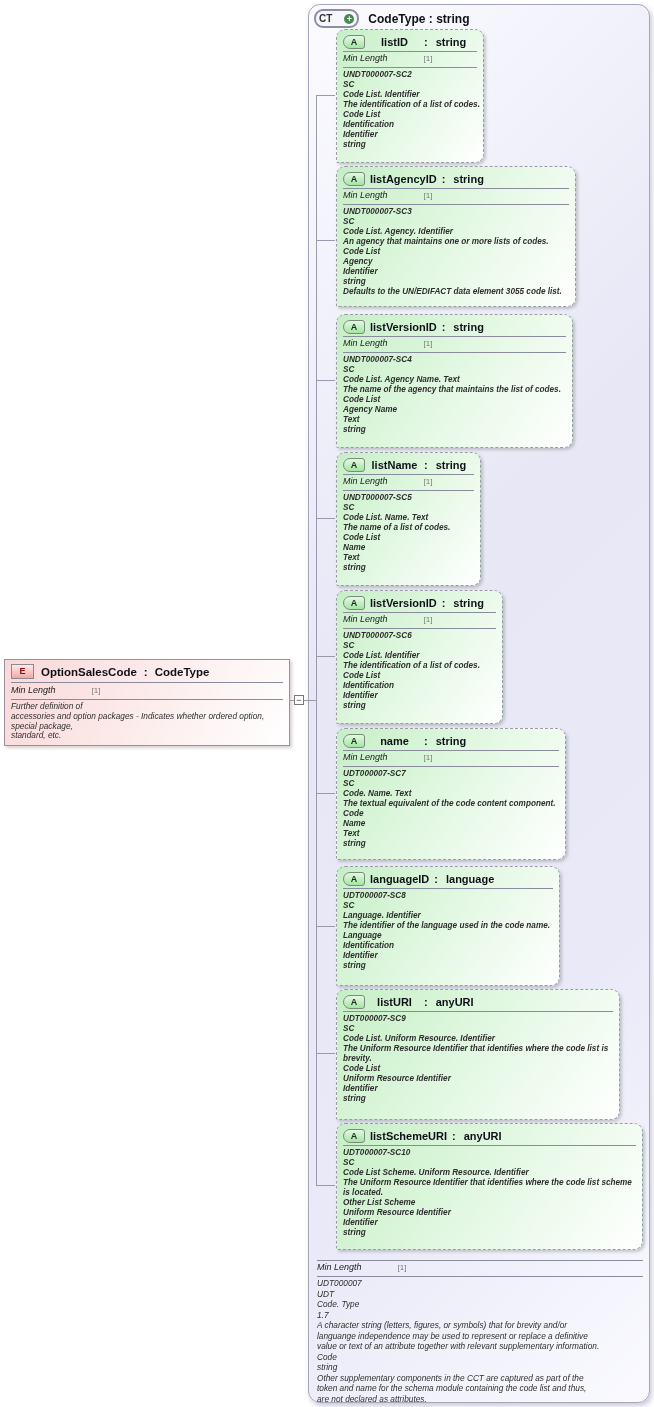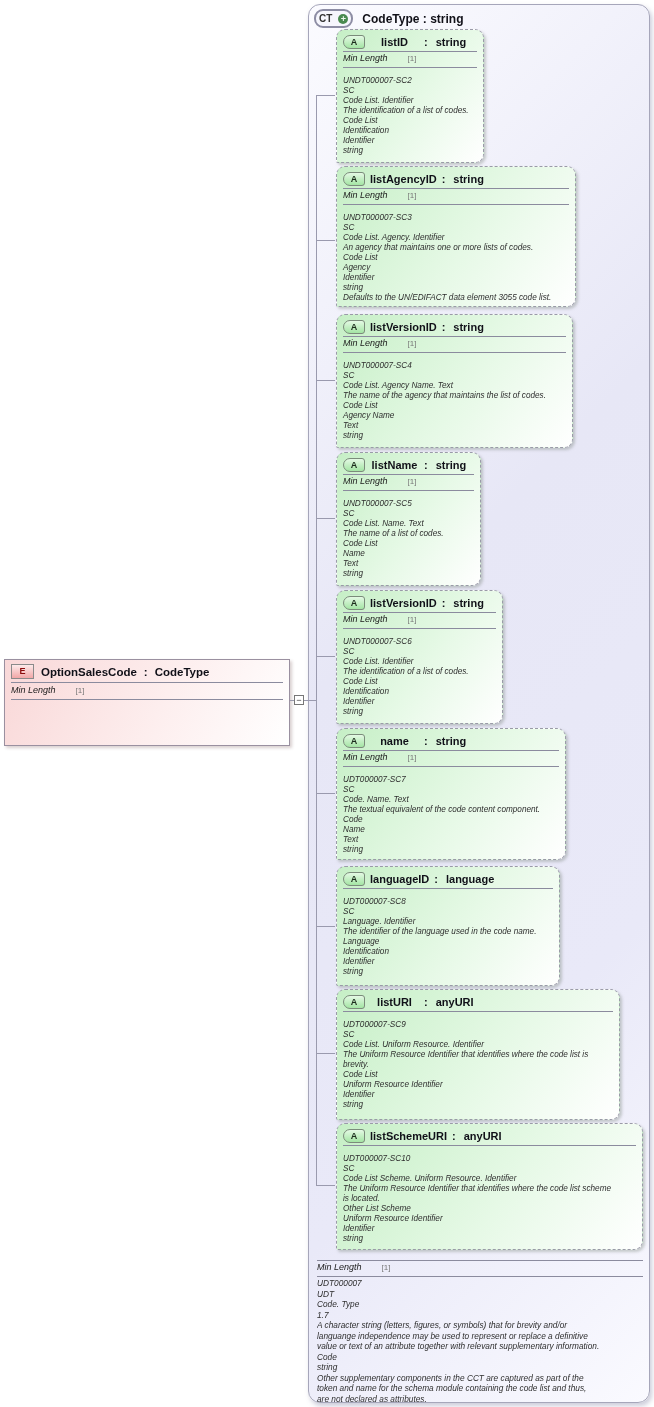--- a/index.html
+++ b/index.html
@@ -5,45 +5,45 @@
   html,body{margin:0;padding:0;}
   body{width:654px;height:1407px;background:#ffffff;position:relative;
        font-family:"Liberation Sans",sans-serif;overflow:hidden;}
 
   
   .ct-container{position:absolute;left:308px;top:4px;width:342px;height:1399px;
     box-sizing:border-box;border:1px solid #a6a6ba;border-radius:12px;
     background:linear-gradient(135deg,#fbfbff 0%,#e7e7f6 40%,#e9e9f8 72%,#fafaff 100%);
     box-shadow:2px 3px 5px rgba(110,110,150,.35);}
   .ct-header{position:absolute;left:5px;top:4px;display:flex;align-items:center;gap:9px;}
-  .ct-badge{display:inline-flex;align-items:center;gap:6px;height:13px;padding:1px 3px;
+  .ct-badge{display:inline-flex;align-items:center;gap:12px;height:13px;padding:1px 3px;
     border:2px solid #8d8da4;border-radius:9px;background:#f6f6fd;
     font-weight:bold;font-size:10px;color:#333;}
   .ct-plus{width:10px;height:10px;border-radius:50%;background:#4a8a50;color:#eef9ee;
     font-size:9px;line-height:10px;text-align:center;font-weight:bold;}
   .ct-title{font-size:12px;font-weight:bold;color:#101018;}
 
   
   .attr-box{position:absolute;left:27px;box-sizing:border-box;overflow:hidden;
     border:1px dashed #9a9aa8;border-radius:9px 9px 9px 2px;
     background:linear-gradient(125deg,#c6efc6 0%,#e6f9e6 55%,#ffffff 100%);
     box-shadow:2px 2px 3px rgba(110,120,110,.35);padding:4px 6px;}
   .attr-header{display:flex;align-items:center;gap:5px;height:15px;}
   .badge-a{flex:0 0 auto;display:inline-block;width:20px;height:12px;line-height:12px;
     text-align:center;border:1px solid #7b8b7b;border-radius:7px 3px 3px 7px;
     background:linear-gradient(180deg,#e4f9e4,#a4e5a4);font-size:9px;font-weight:bold;color:#1c2c1c;}
   .attr-name{font-size:11px;font-weight:bold;color:#101018;min-width:49px;display:inline-block;text-align:center;}
   .attr-colon{font-size:11px;font-weight:bold;color:#101018;margin-right:3px;}
   .attr-type{font-size:11px;font-weight:bold;color:#101018;}
   .rule{border-top:1px solid #8b8b9e;margin:2px 0 1px;}
-  .facet-row{display:flex;gap:20px;align-items:baseline;height:12px;margin-top:1px;}
+  .facet-row{display:flex;gap:36px;align-items:baseline;height:12px;margin-top:1px;}
   .facet-label{font-size:9px;font-style:italic;color:#1a1a1a;}
   .facet-value{font-size:8px;color:#777;}
   .txt-line{font-size:8.2px;font-style:italic;color:#2e2e2e;line-height:10px;white-space:nowrap;}
-  .attr-lines{margin-top:8px;}
+  .attr-lines{margin-top:2px;font-weight:bold;}
 
   
   .p0{top:24px;width:148px;height:134px;}
   .p1{top:161px;width:240px;height:141px;}
   .p2{top:309px;width:237px;height:134px;}
   .p3{top:447px;width:145px;height:134px;}
   .p4{top:585px;width:167px;height:134px;}
   .p5{top:723px;width:230px;height:132px;}
   .p6{top:861px;width:224px;height:120px;}
   .p7{top:984px;width:284px;height:131px;}
@@ -85,20 +85,26 @@
     <span class="el-name">OptionSalesCode</span>
     <span class="el-colon">:</span>
     <span class="el-type">CodeType</span>
   </div>
   <div class="rule"></div>
   <div class="facet-row">
     <span class="facet-label">Min Length</span>
     <span class="facet-value">[1]</span>
   </div>
   <div class="rule"></div>
+  <div class="el-desc" id="el-desc">
+      <div class="txt-line">Further definition of</div>
+      <div class="txt-line">accessories and option packages - Indicates whether ordered option,</div>
+      <div class="txt-line">special package,</div>
+      <div class="txt-line">standard, etc.</div>
+    </div>
 </div>
 
 <div class="ct-container">
   <div class="ct-header">
     <span class="ct-badge">
       <span>CT</span>
       <span class="ct-plus">+</span>
     </span>
     <span class="ct-title">
       <span>CodeType</span>

